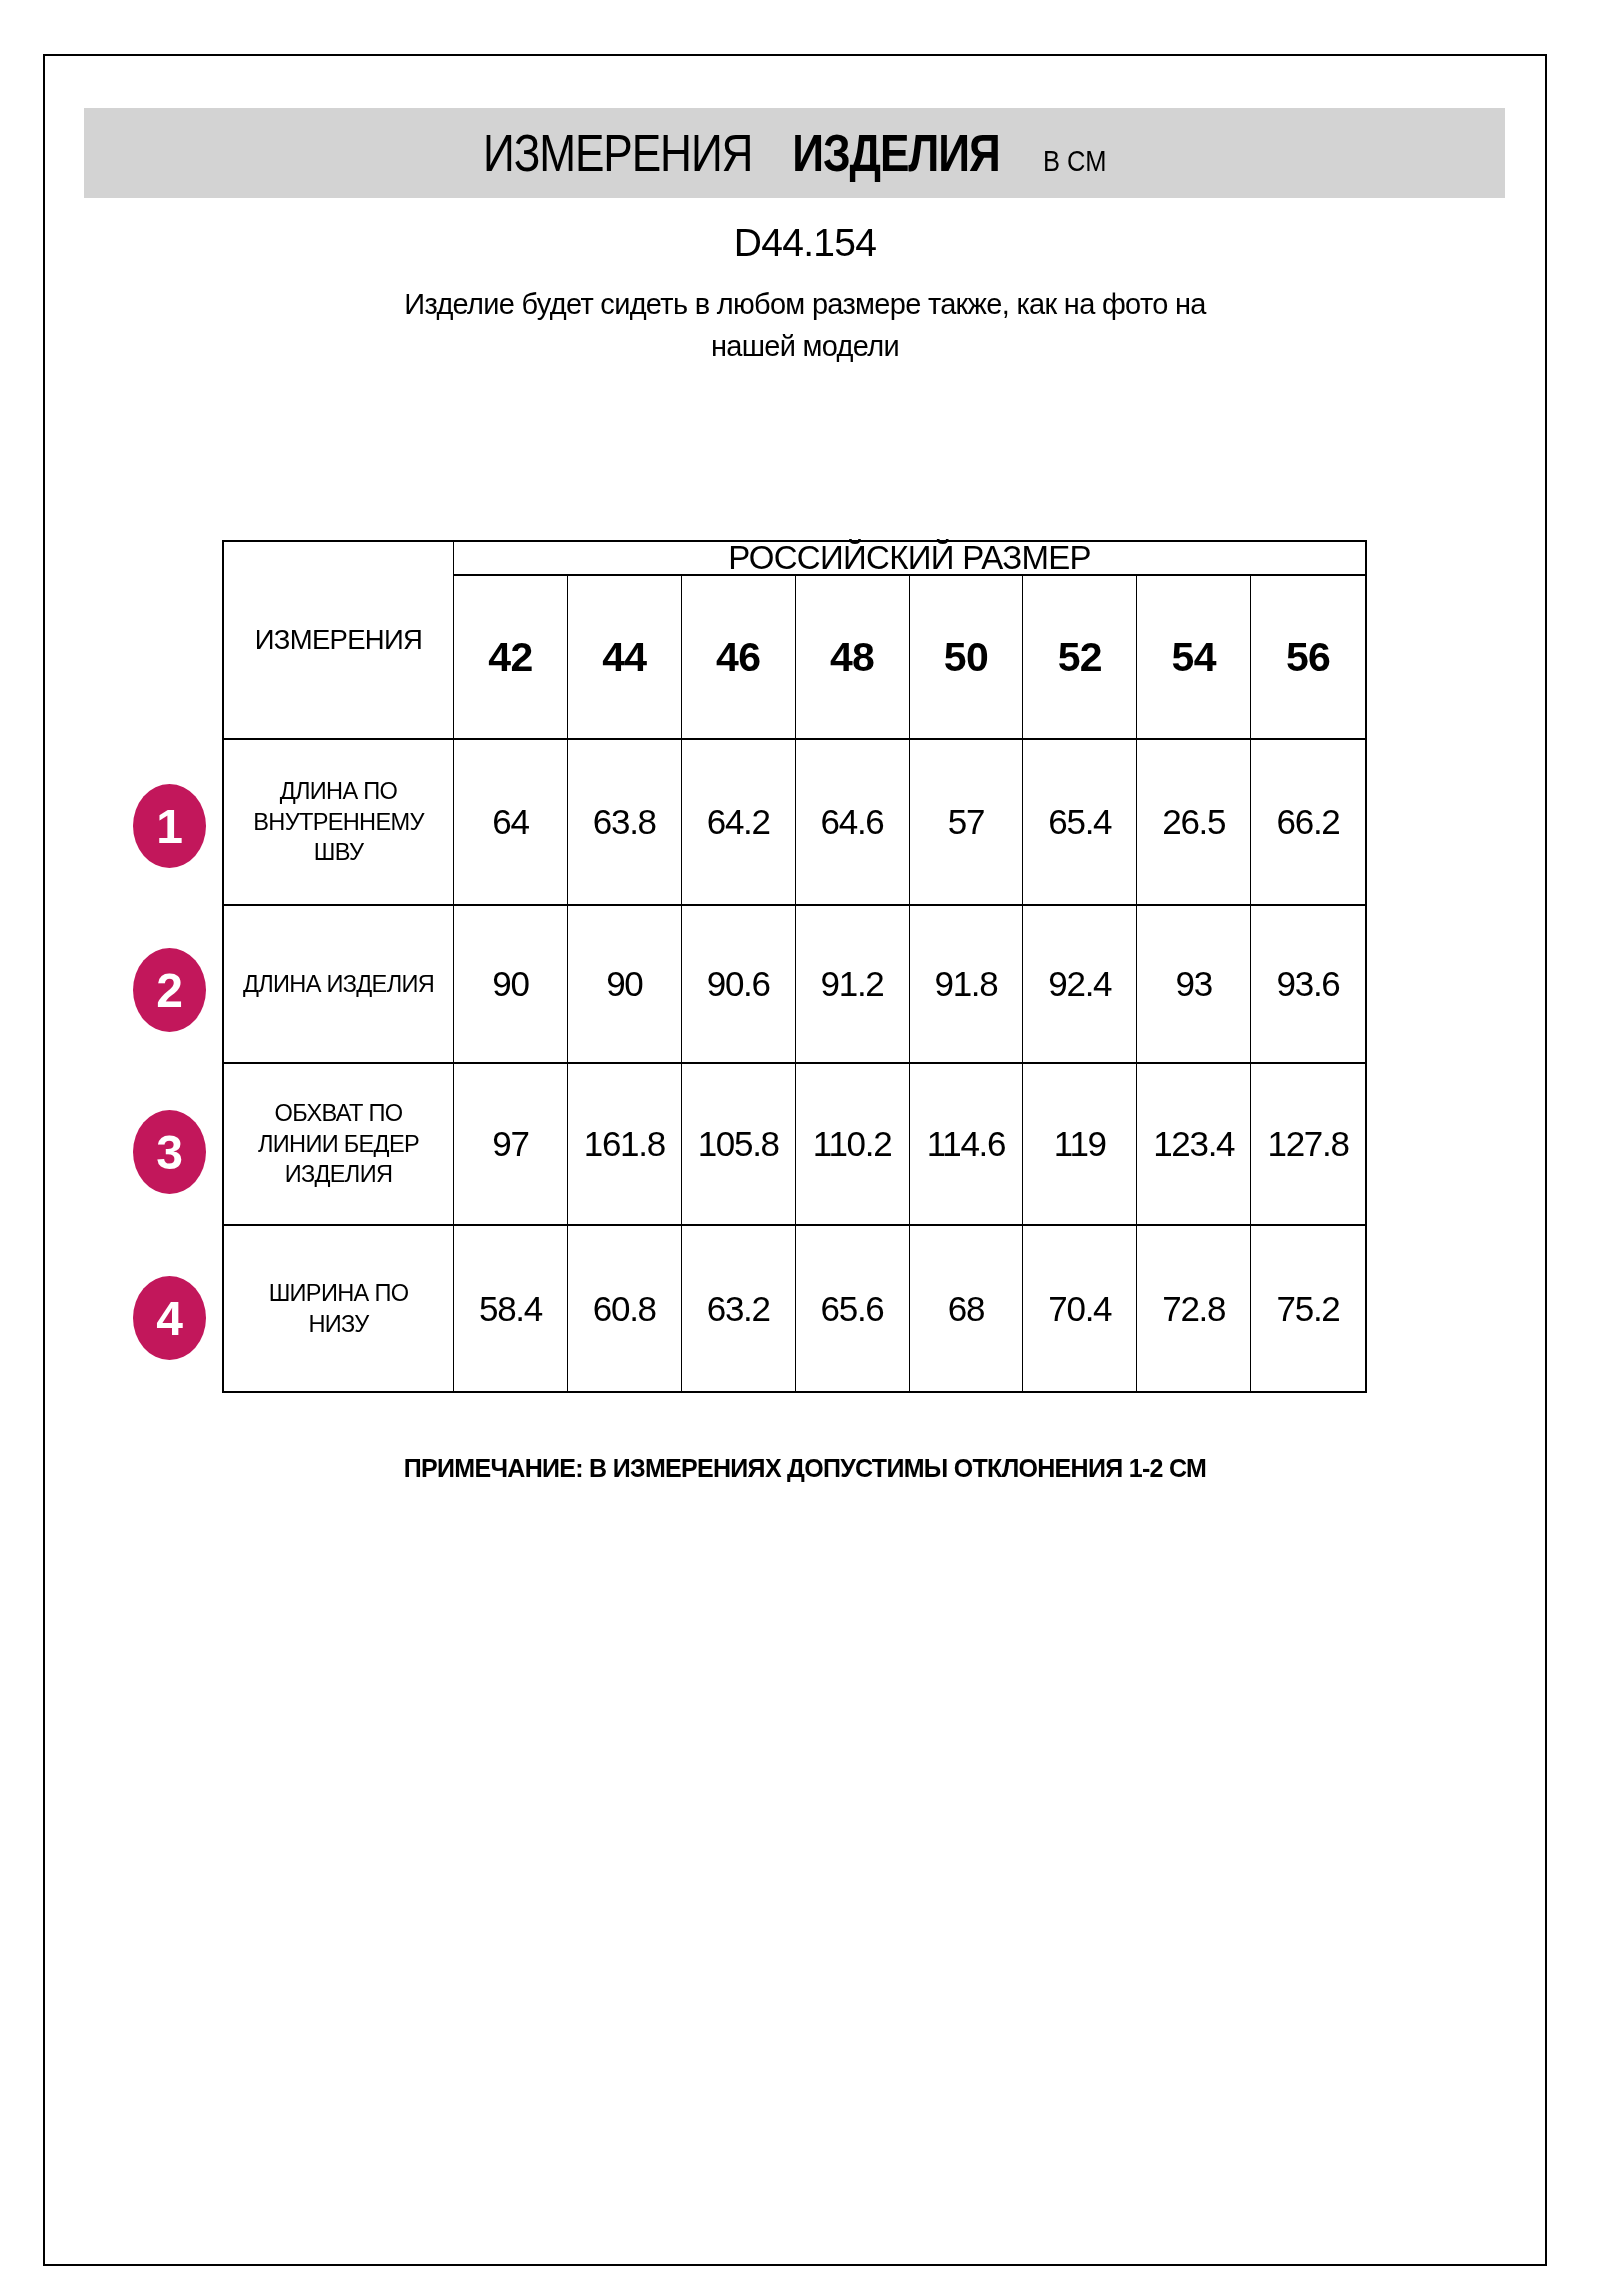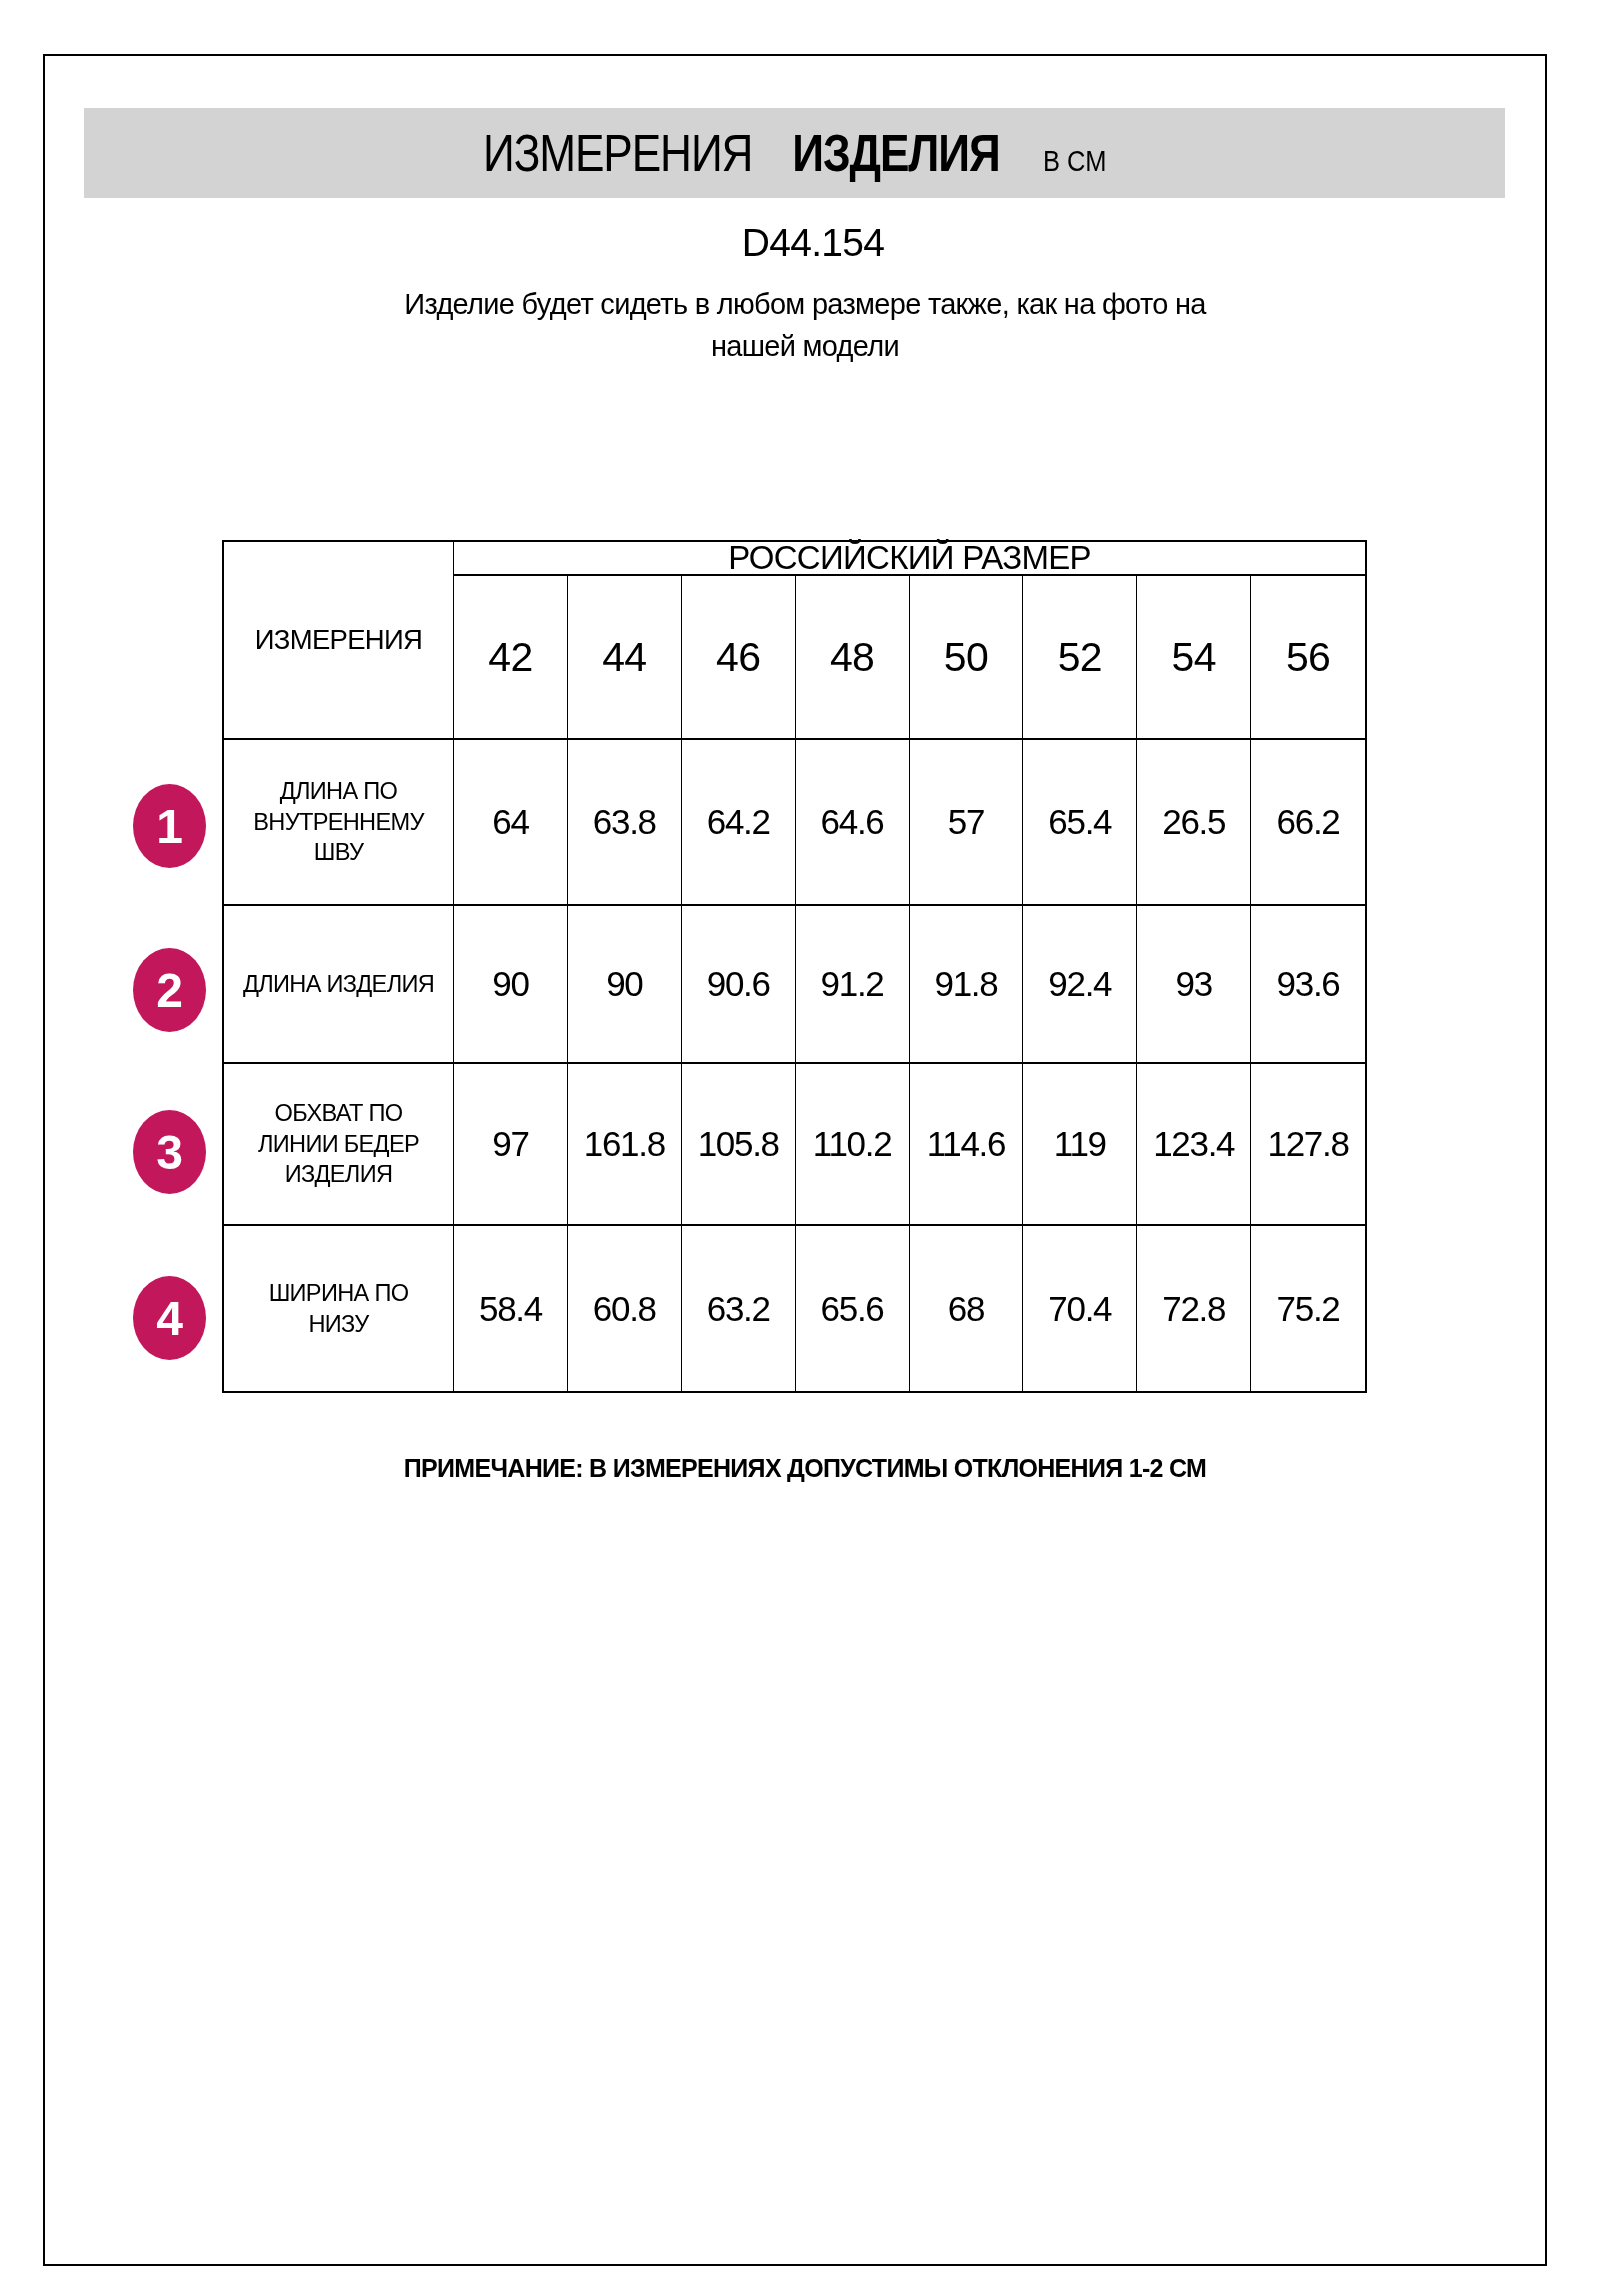--- a/index.html
+++ b/index.html
@@ -19,21 +19,21 @@
   }
   .header-bar-inner{
     display:flex;align-items:baseline;white-space:nowrap;
     transform:scaleX(0.85);transform-origin:center;
   }
   .bar-title-reg{font-size:52px;font-weight:400;letter-spacing:-1.3px;}
   .bar-title-bold{font-size:52px;font-weight:700;letter-spacing:-1.3px;margin-left:47px;}
   .bar-unit{font-size:30px;font-weight:400;margin-left:51px;letter-spacing:0;}
   
   .product-code{
-    position:absolute;left:8px;top:221px;width:1610px;text-align:center;
+    position:absolute;left:0;top:221px;width:1610px;text-align:center;
     font-size:39px;letter-spacing:-0.7px;
   }
   
   .subtitle{
     position:absolute;left:0;top:283px;width:1610px;text-align:center;
     font-size:29px;line-height:1.45;letter-spacing:-0.7px;
   }
   
   .size-table{
     position:absolute;left:222px;top:540px;width:1145px;height:853px;
@@ -43,21 +43,21 @@
     grid-template-rows:34px 164px 166px 158px 162px 166px;
   }
   .cell{
     display:flex;align-items:center;justify-content:center;
     box-sizing:border-box;text-align:center;
   }
   .v-border{border-right:1.3px solid #000;}
   .h-border{border-bottom:2px solid #000;}
   .corner-cell{grid-column:1;grid-row:1 / 3;font-size:27.5px;letter-spacing:-0.7px;}
   .region-header{grid-column:2 / 10;grid-row:1;font-size:33px;letter-spacing:-0.7px;}
-  .size-cell{grid-row:2;font-size:41px;font-weight:400;letter-spacing:-0.7px;}
+  .size-cell{grid-row:2;font-size:41px;font-weight:700;letter-spacing:-0.7px;}
   .row-label{font-size:23.6px;letter-spacing:-0.7px;line-height:1.3;padding:0 18.3px;}
   .value-cell{font-size:35px;letter-spacing:-1.3px;}
   
   .num-badge{
     position:absolute;left:133px;width:73px;height:84px;border-radius:50%;
     display:flex;align-items:center;justify-content:center;
     color:#fff;font-size:48px;font-weight:700;
   }
   
   .note{

